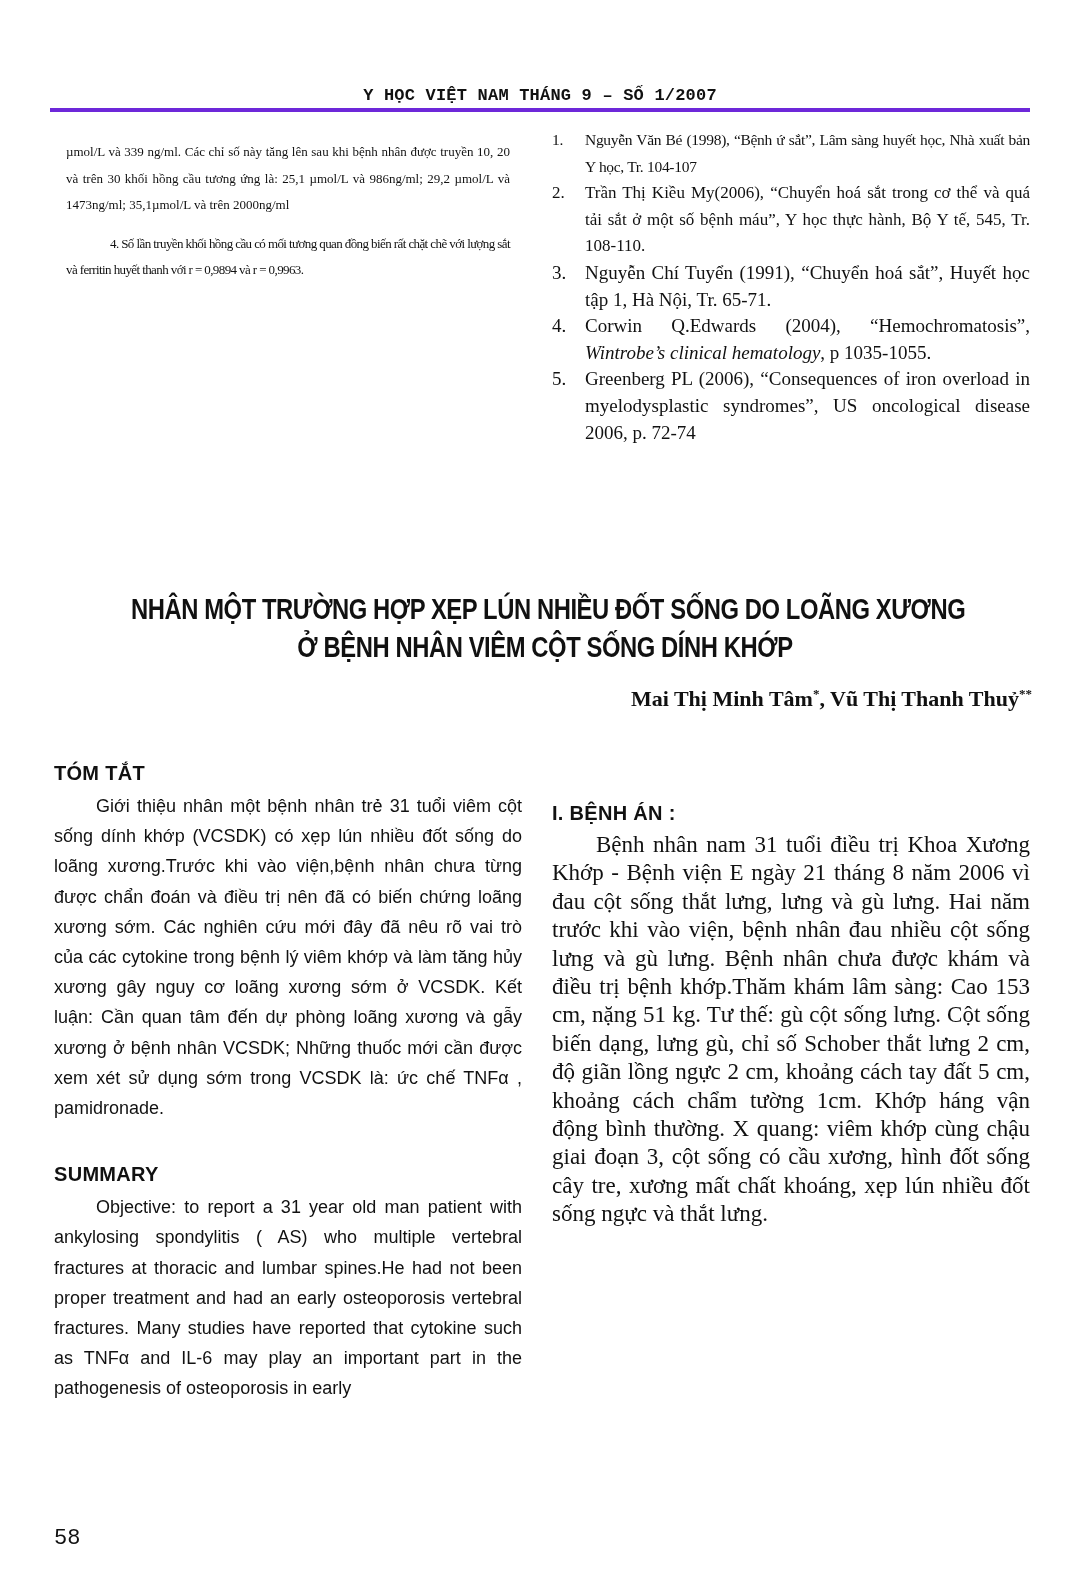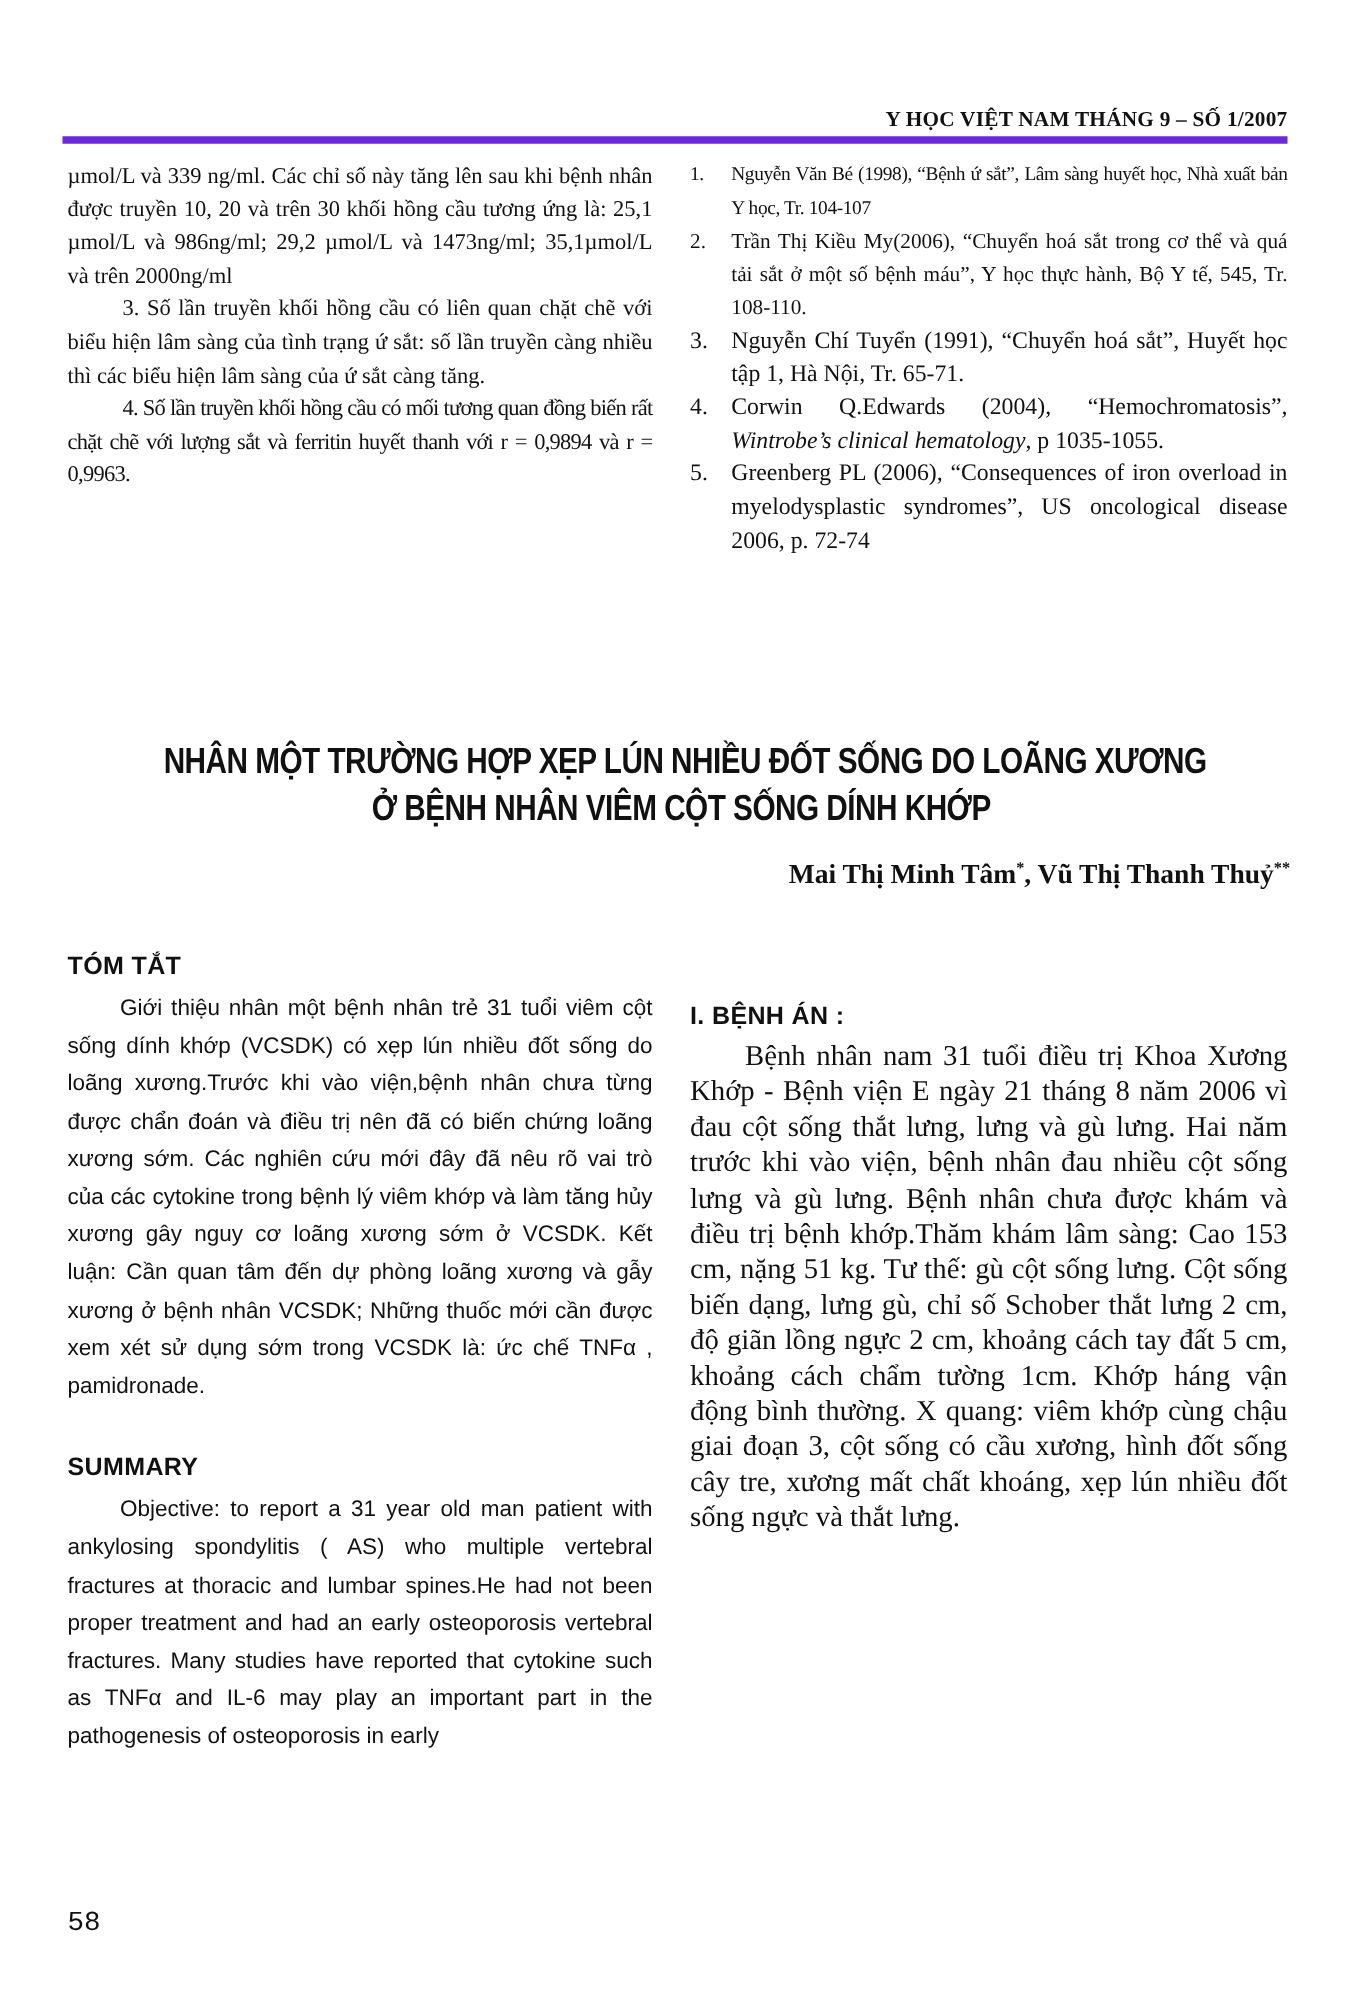--- a/index.html
+++ b/index.html
@@ -2,30 +2,30 @@
 <html><head>
   <meta charset="utf-8">
   <style>
     html, body { margin: 0; padding: 0; background: #ffffff; }
     body {
       width: 1090px; height: 1591px; position: relative; overflow: hidden;
       color: #111111; font-family: "Liberation Serif", serif;
     }
     .header {
       position: absolute; left: 50px; top: 86px; width: 980px;
-      text-align: right; font-family: Liberation Serif, serif;
+      text-align: center; font-family: Liberation Mono, monospace;
       font-weight: bold; font-size: 17px; letter-spacing: 0.2px;
-      padding-bottom: 3px; border-bottom: 6px solid #6d28d9;
+      padding-bottom: 3px; border-bottom: 4px solid #6d28d9;
     }
     .col { position: absolute; }
     .col-left-top { left: 54px; top: 127px; width: 468px; }
     .col-right-top { left: 552px; top: 127px; width: 478px; }
     .serif-body {
-      font-family: "Liberation Serif", serif; font-size: 18px; line-height: 26.6px;
-      text-align: justify; margin: 0;
+      font-family: "Liberation Serif", serif; font-size: 13px; line-height: 26.6px;
+      text-align: justify; margin: 12px;
     }
     .serif-body.indent { text-indent: 44px; }
     .serif-body.tight { letter-spacing: -0.6px; }
     .section-heading {
       font-family: "Liberation Sans", sans-serif; font-weight: bold;
       font-size: 20px; margin: 0 0 6px 0; letter-spacing: 0.3px;
     }
     .ref-list { list-style: none; margin: 0; padding: 0; }
     .ref-item {
       display: flex; font-size: 17px; line-height: 26.6px; text-align: justify;
@@ -68,21 +68,20 @@
       font-family: Liberation Mono, monospace; font-size: 22px;
     }
   </style>
 </head>
 <body>
 
 <div class="header">Y HỌC VIỆT NAM THÁNG 9 – SỐ 1/2007</div>
 
 <div class="col col-left-top">
   <p class="serif-body">µmol/L  và 339 ng/ml. Các chỉ số này tăng lên sau khi bệnh nhân được truyền 10, 20 và trên 30 khối hồng cầu tương ứng là: 25,1 µmol/L  và 986ng/ml; 29,2 µmol/L  và 1473ng/ml; 35,1µmol/L  và trên 2000ng/ml</p>
-  <p class="serif-body indent">3. Số lần truyền khối hồng cầu có liên quan chặt chẽ với biểu hiện lâm sàng của tình trạng ứ sắt: số lần truyền càng nhiều thì các biểu hiện lâm sàng của ứ sắt càng tăng.</p>
   <p class="serif-body indent tight">4. Số lần truyền khối hồng cầu có mối tương quan đồng biến rất chặt chẽ với lượng sắt và ferritin huyết thanh với r = 0,9894 và r = 0,9963.</p>
 </div>
 
 <div class="col col-right-top">
   <ul class="ref-list">
     <li class="ref-item small">
       <span class="ref-num">1.</span>
       <span class="ref-text"><b>Nguyễn Văn Bé (1998),</b><span> “Bệnh ứ sắt”, Lâm sàng huyết học, Nhà xuất bản Y học, Tr. 104-107</span></span>
     </li>
     <li class="ref-item">

